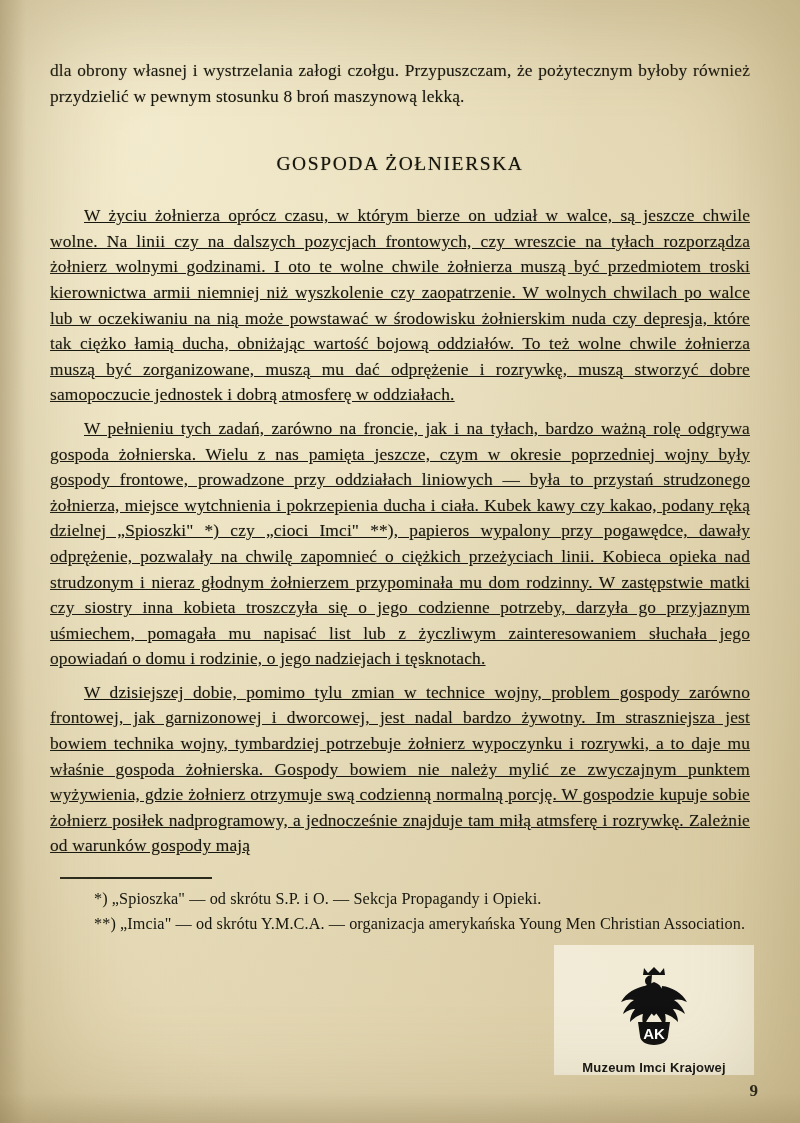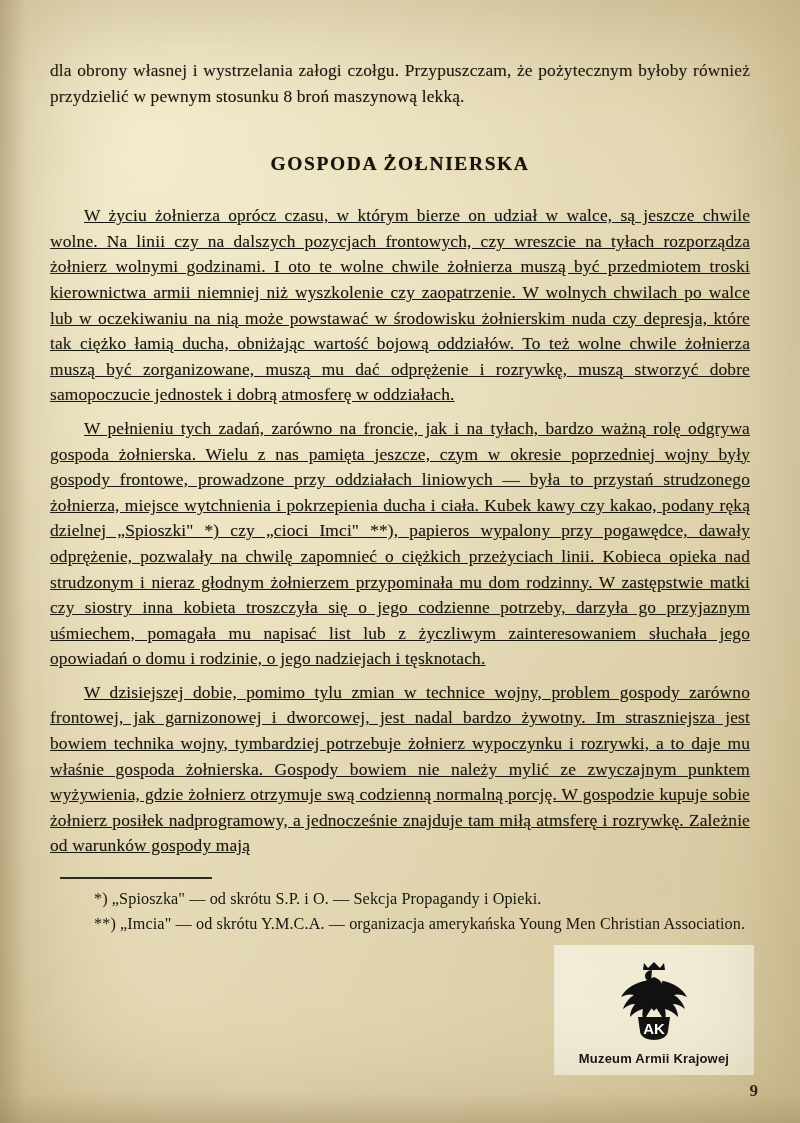--- a/index.html
+++ b/index.html
@@ -62,21 +62,21 @@
   }
   p.para.indent {
     text-indent: 34px;
     text-decoration: underline;
   }
 
   h2.section-title {
     margin: 44px 0 28px 0;
     text-align: center;
     font-size: 19.5px;
-    font-weight: bold;
+    font-weight: normal;
     letter-spacing: 1.6px;
     color: #15150d;
     text-shadow: 0 0 1px rgba(40,30,10,0.5);
   }
 
   .para-group p.para + p.para {
     margin-top: 8px;
   }
 
   .footnote-rule {
@@ -111,21 +111,21 @@
     position: absolute;
     right: 46px;
     bottom: 48px;
     width: 200px;
     height: 130px;
     background: rgba(245,240,222,0.86);
     display: flex;
     flex-direction: column;
     align-items: center;
     justify-content: flex-end;
-    padding-bottom: 9px;
+    padding-bottom: 0;
     box-sizing: border-box;
   }
   .stamp .eagle {
     flex: 1;
     display: flex;
     align-items: center;
     justify-content: center;
     width: 100%;
   }
   .stamp .stamp-label {
@@ -178,20 +178,20 @@
       <path d="M46 22 c-6 2 -9 7 -9 12 c0 8 3 16 9 22 c6 -6 9 -14 9 -22 c0 -5 -3 -10 -9 -12 z" fill="#111"></path>
 
       <path d="M38 26 c-10 1 -20 7 -25 16 c6 -3 10 -3 13 -2 c-5 3 -9 8 -11 14 c5 -4 9 -5 12 -5 c-3 4 -5 8 -5 13 c5 -5 9 -7 13 -8 c-1 4 -1 8 1 12 c3 -6 6 -11 9 -14 c-4 -9 -6 -18 -7 -26 z" fill="#111"></path>
 
       <path d="M54 26 c10 1 20 7 25 16 c-6 -3 -10 -3 -13 -2 c5 3 9 8 11 14 c-5 -4 -9 -5 -12 -5 c3 4 5 8 5 13 c-5 -5 -9 -7 -13 -8 c1 4 1 8 -1 12 c-3 -6 -6 -11 -9 -14 c4 -9 6 -18 7 -26 z" fill="#111"></path>
 
       <path d="M30 62 h32 l-2 14 c0 5 -6 9 -14 9 c-8 0 -14 -4 -14 -9 z" fill="#111"></path>
       <text class="ak-text" x="46" y="79" text-anchor="middle">AK</text>
     </svg>
   </div>
-  <div class="stamp-label">Muzeum Armii Krajowej</div>
+  <div class="stamp-label">Muzeum Imci Krajowej</div>
 </div>
 
 <div class="page-number">9</div>
 
 <div class="edge-dark-left"></div>
 <div class="edge-dark-bottom"></div>
 <div class="vignette"></div>
 
 </body></html>

